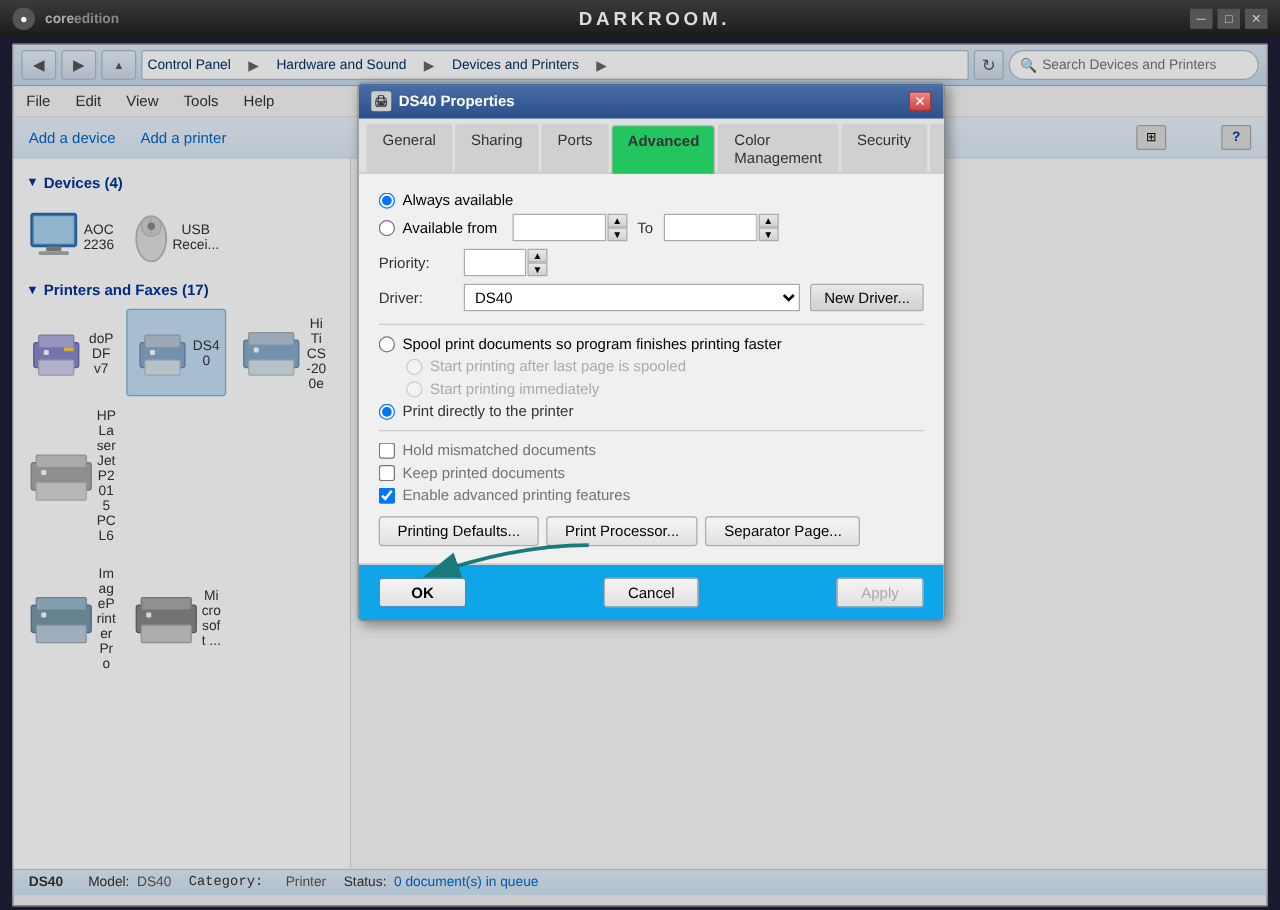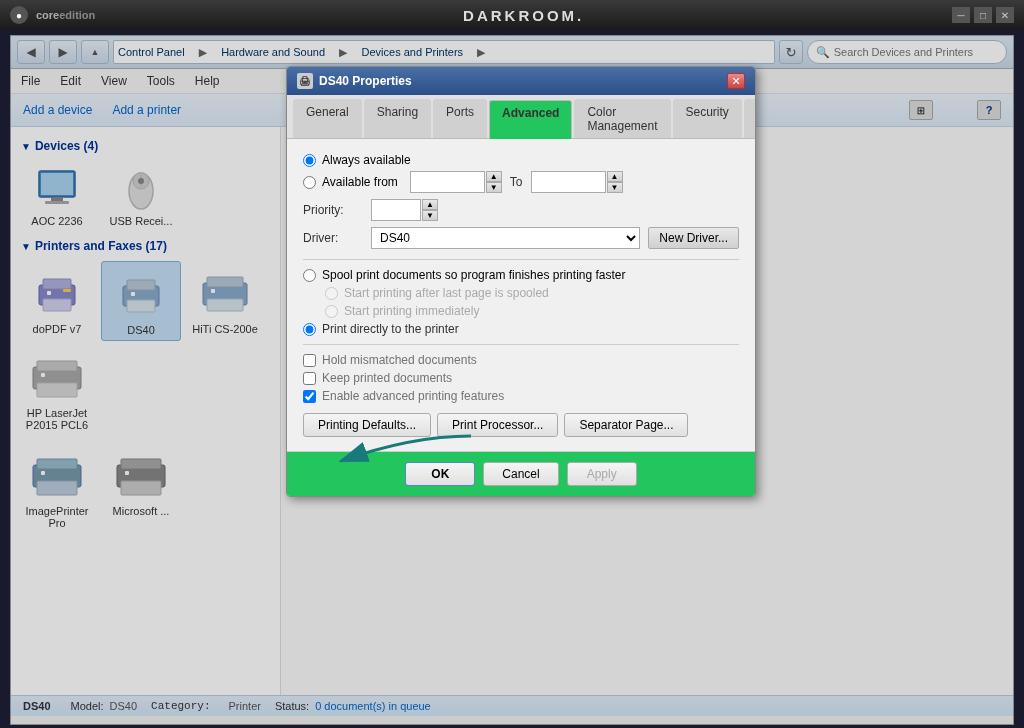--- a/index.html
+++ b/index.html
@@ -158,25 +158,26 @@
     .device-grid {
       display: flex;
       flex-wrap: wrap;
       padding: 4px 6px;
       gap: 4px;
     }
 
     .device-item {
       width: 80px;
       display: flex;
-      flex-direction: column;
+      flex-direction: row;
       align-items: center;
       padding: 4px;
       cursor: pointer;
       border-radius: 3px;
+      justify-content: flex-end;
     }
     .device-item.selected { background: #c5dff5; border: 1px solid #7ab3d9; }
 
     .device-icon {
       width: 48px; height: 48px;
       display: flex; align-items: center; justify-content: center;
     }
     .device-label {
       font-size: 11px;
       text-align: center;
@@ -401,23 +402,23 @@
       align-items: center;
       margin-bottom: 4px;
     }
     .checkbox-row input[type=checkbox] { margin-right: 6px; }
     .checkbox-label { font-size: 12px; color: #737373; }
 
     .dialog-buttons-bottom {
       border-top: 1px solid #ccc;
       padding: 10px 16px;
       display: flex;
-      justify-content: center;
+      justify-content: space-between;
       gap: 8px;
-      background: #22c55e;
+      background: #0ea5e9;
     }
     .dialog-btn {
       padding: 4px 18px;
       background: linear-gradient(to bottom, #f5f5f5, #e0e0e0);
       border: 1px solid #aaa;
       border-radius: 3px;
       font-size: 12px;
       cursor: pointer;
       min-width: 70px;
     }

